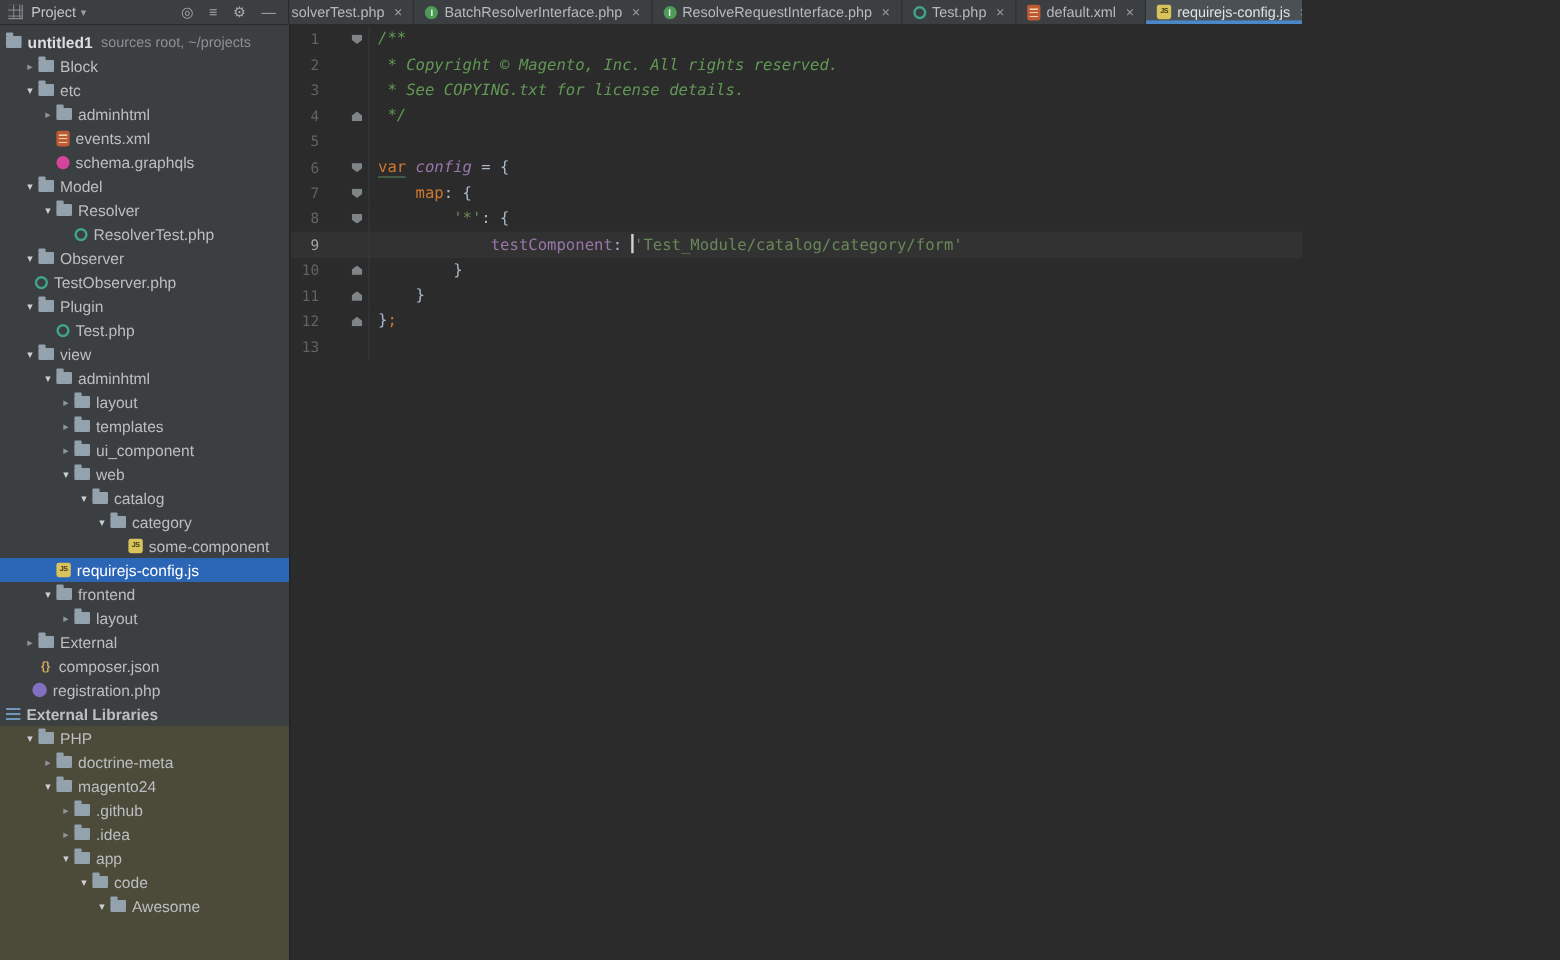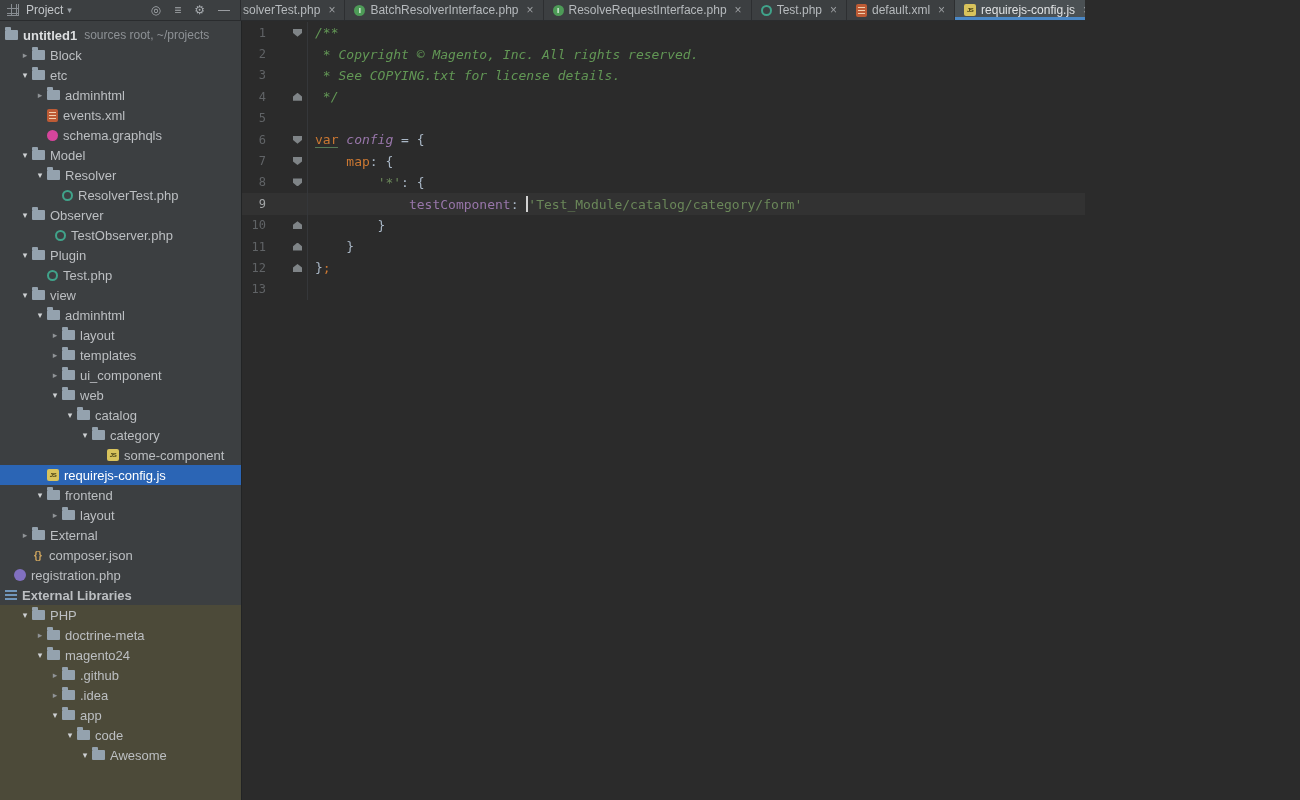--- a/index.html
+++ b/index.html
@@ -177,21 +177,21 @@
         <div class="row" style="padding-left: 49px;">
           <span class="arr"></span>
           <span class="icon i-class"></span>
           <span class="lbl">ResolverTest.php</span>
         </div>
         <div class="row" style="padding-left: 19px;">
           <span class="arr down">▾</span>
           <span class="icon i-folder"></span>
           <span class="lbl">Observer</span>
         </div>
-        <div class="row" style="padding-left: 42px;">
+        <div class="row" style="padding-left: 16px;">
           <span class="arr"></span>
           <span class="icon i-class"></span>
           <span class="lbl">TestObserver.php</span>
         </div>
         <div class="row" style="padding-left: 19px;">
           <span class="arr down">▾</span>
           <span class="icon i-folder"></span>
           <span class="lbl">Plugin</span>
         </div>
         <div class="row" style="padding-left: 34px;">
@@ -262,21 +262,21 @@
         <div class="row" style="padding-left: 19px;">
           <span class="arr right">▸</span>
           <span class="icon i-folder"></span>
           <span class="lbl">External</span>
         </div>
         <div class="row" style="padding-left: 19px;">
           <span class="arr"></span>
           <span class="icon i-json"></span>
           <span class="lbl">composer.json</span>
         </div>
-        <div class="row" style="padding-left: 1px;">
+        <div class="row" style="padding-left: 14px;">
           <span class="arr"></span>
           <span class="icon i-php"></span>
           <span class="lbl">registration.php</span>
         </div>
         <div class="row" style="padding-left: 4px; font-weight: bold;">
           <span class="icon i-lib"></span>
           <span class="lbl">External Libraries</span>
         </div>
         <div class="row libscope" style="padding-left: 19px;">
           <span class="arr down">▾</span>

